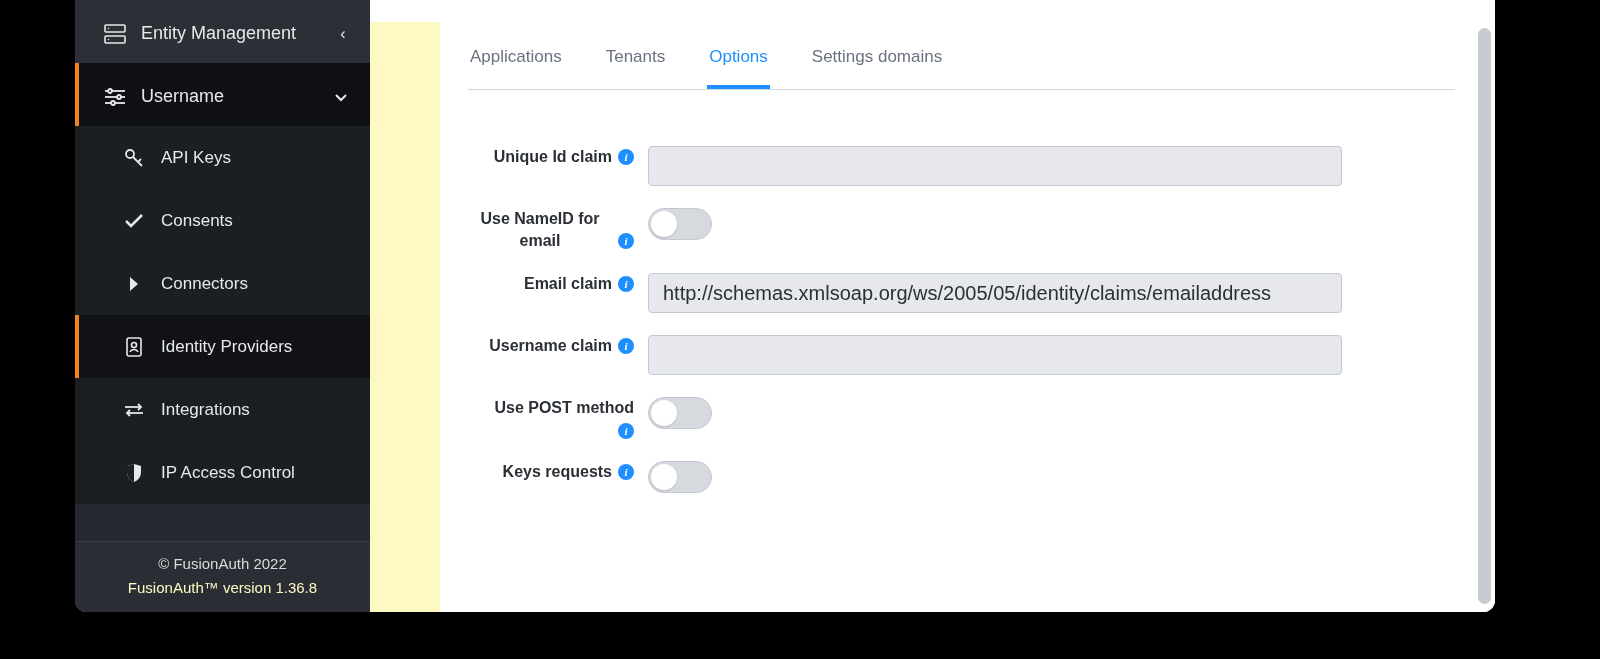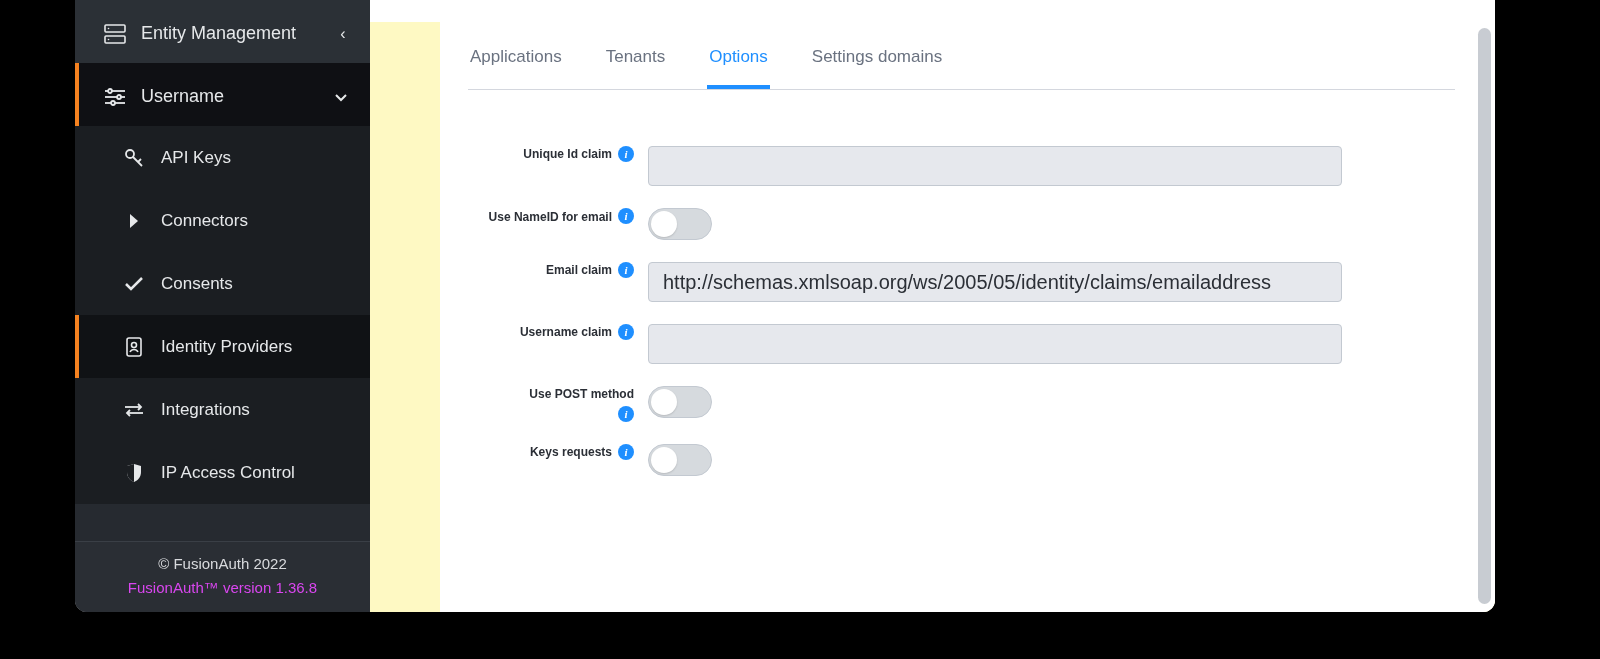--- a/index.html
+++ b/index.html
@@ -21,37 +21,37 @@
 
   .sub-list { background: #1b1e22; }
   .sb-sub { display:flex; align-items:center; height:63px; padding: 0 18px 0 48px; cursor:pointer; position:relative; }
   .sb-sub .icon { width:22px; height:22px; margin-right:16px; display:flex; align-items:center; justify-content:center; color:#e6e8ea; }
   .sb-sub .label { font-size: 17px; color:#e6e8ea; }
   .sb-sub.active { background:#101215; }
   .sb-sub.active::before { content:""; position:absolute; left:0; top:0; bottom:0; width:4px; background:#f58220; }
 
   .sb-footer { border-top: 1px solid #3a3f46; background:#2a2e34; padding: 10px 20px 12px; text-align:center; }
   .sb-copy { font-size: 15px; color:#d8dadd; line-height: 1.6; }
-  .sb-ver { font-size: 15px; color:#d946ef; line-height: 1.6; }
+  .sb-ver { font-size: 15px; color:#fef9c3; line-height: 1.6; }
 
   
   .main { flex: 1 1 auto; position: relative; background:#fef9c3; display:flex;margin-top:22px; }
   .card { margin: 0 0 0 70px; flex:1 1 auto; background:#fff; position:relative; padding: 0 40px 40px 28px; }
 
   
   .tabs { display:flex; gap: 40px; border-bottom: 1px solid #d4d7de; height: 68px; align-items: flex-end; padding-bottom: 0; }
   .tab { padding: 0 2px 18px; font-size: 17px; color:#6a7280; cursor:pointer; border-bottom: 4px solid transparent; font-weight:500; }
   .tab.active { color:#1f8fff; border-bottom-color:#1f8fff; }
 
   
   .form { padding-top: 56px; }
   .row { display:flex; align-items:flex-start; margin-bottom: 22px; }
   .lbl-col { width: 180px; padding-right: 14px; text-align:right; }
   .lbl-line { display:flex; justify-content:flex-end; align-items:center; gap:6px; }
-  .lbl { font-size: 12px; font-weight:700; color:#2b2f36; line-height: 1.35; }
+  .lbl { font-size: 16px; font-weight:700; color:#2b2f36; line-height: 1.35; }
   .info-icon { width:16px; height:16px; border-radius:50%; background:#1f8fff; color:#fff; font-size:11px; font-weight:700; display:inline-flex; align-items:center; justify-content:center; cursor:pointer; flex-shrink:0; font-style: italic; font-family: Georgia, serif; }
   .ctrl-col { flex: 1 1 auto; }
   .text-input { width: 100%; max-width: 694px; height: 40px; border:1px solid #c3c9d1; background:#e6e8ed; border-radius:4px; padding: 0 14px; font-size:20px; color:#2b2f36; }
   .text-input.empty { background:#e6e8ed; }
   .toggle { width:64px; height:32px; border-radius:16px; background:#d6dade; border:1px solid #c3c9d1; position:relative; cursor:pointer; }
   .toggle .knob { position:absolute; width:26px; height:26px; border-radius:50%; background:#fff; top:2px; left:2px; box-shadow:0 1px 2px rgba(0,0,0,0.15); }
 
   
   .fake-scroll { position:absolute; right:4px; top:6px; bottom:8px; width:13px; background:#c8ccd2; border-radius:7px; }
 
@@ -106,34 +106,34 @@
               <circle cx="6" cy="6" r="4"></circle>
               <line x1="9" y1="9" x2="18" y2="18"></line>
               <line x1="14" y1="14" x2="17" y2="11"></line>
             </svg>
           </span>
           <span class="label">API Keys</span>
         </div>
 
         <div class="sb-sub">
           <span class="icon">
+            <svg width="20" height="16" viewBox="0 0 20 16" fill="none" stroke="currentColor" stroke-width="2.5">
+                <polyline points="2,8 7,13 18,2"></polyline>
+              </svg>
+          </span>
+          <span class="label">Consents</span>
+        </div>
+
+        <div class="sb-sub">
+          <span class="icon">
             <svg width="14" height="18" viewBox="0 0 14 18" fill="currentColor">
                 <polygon points="3,2 11,9 3,16"></polygon>
               </svg>
           </span>
           <span class="label">Connectors</span>
-        </div>
-
-        <div class="sb-sub">
-          <span class="icon">
-            <svg width="20" height="16" viewBox="0 0 20 16" fill="none" stroke="currentColor" stroke-width="2.5">
-                <polyline points="2,8 7,13 18,2"></polyline>
-              </svg>
-          </span>
-          <span class="label">Consents</span>
         </div>
 
         <div class="sb-sub active">
           <span class="icon">
             <svg width="18" height="22" viewBox="0 0 18 22" fill="none" stroke="currentColor" stroke-width="1.6">
               <rect x="2" y="2" width="14" height="18" rx="2"></rect>
               <circle cx="9" cy="9" r="2.5"></circle>
               <path d="M5 16c1-2 3-2.5 4-2.5s3 .5 4 2.5"></path>
             </svg>
           </span>

